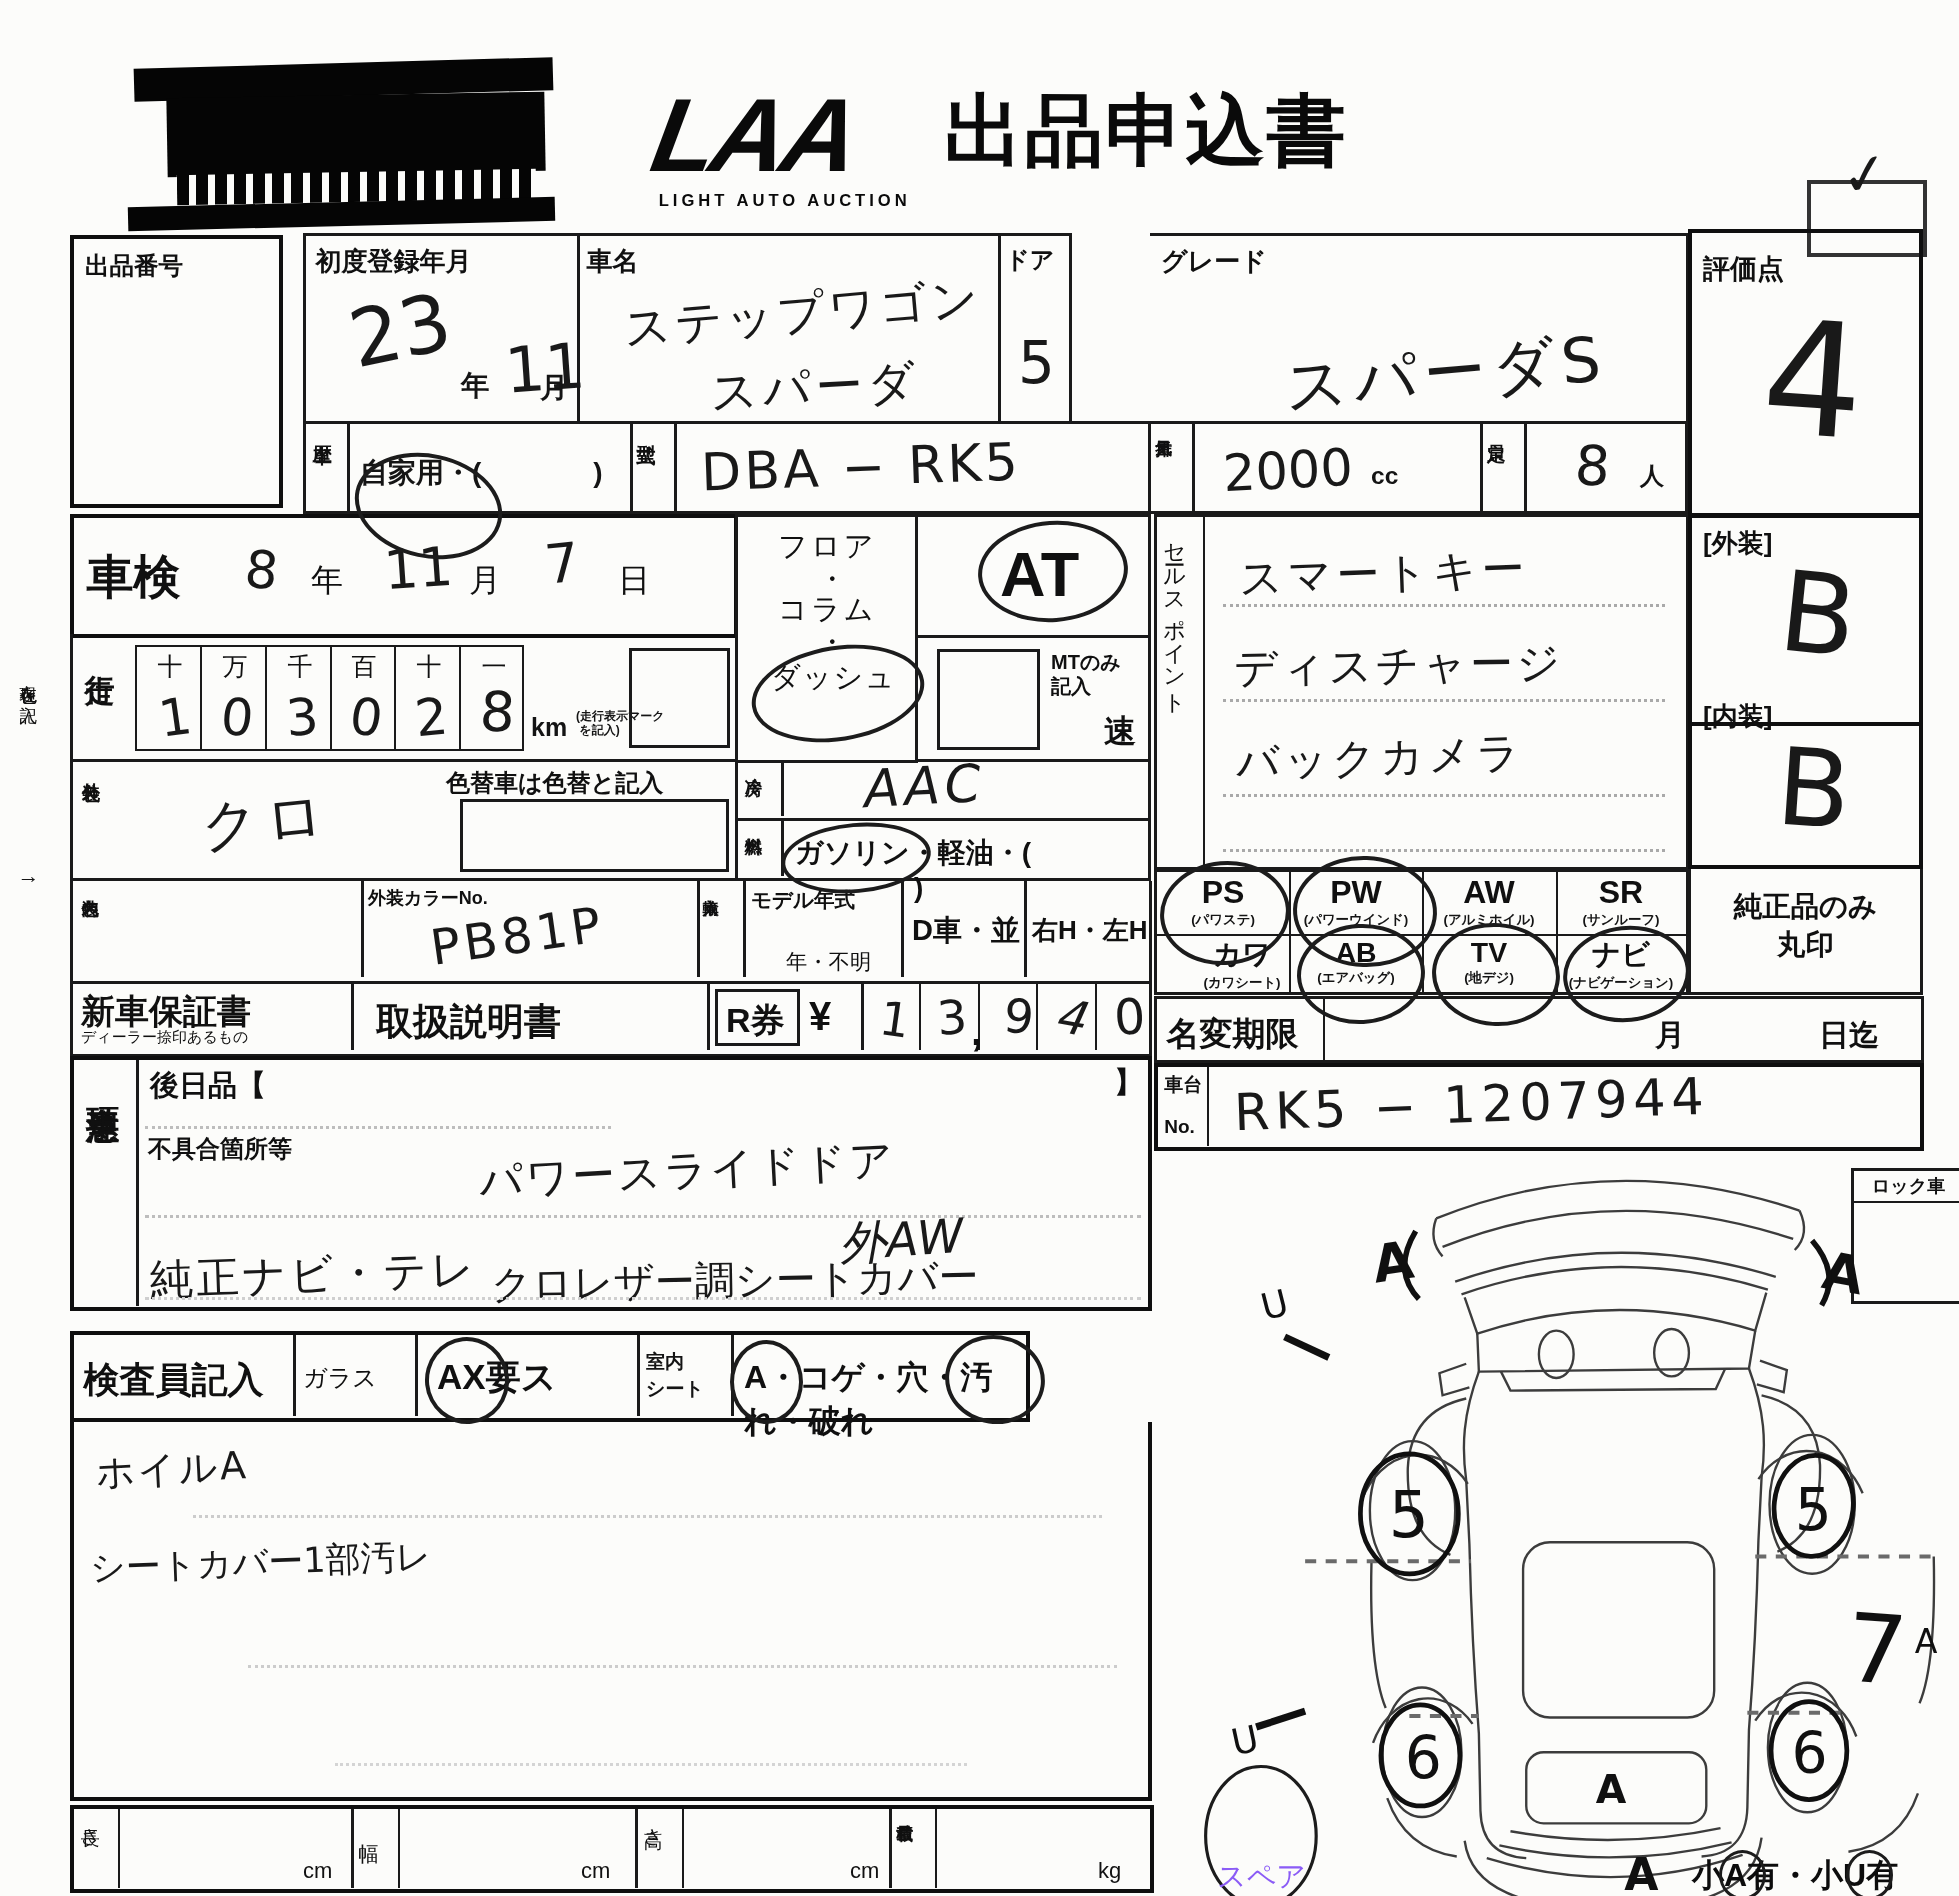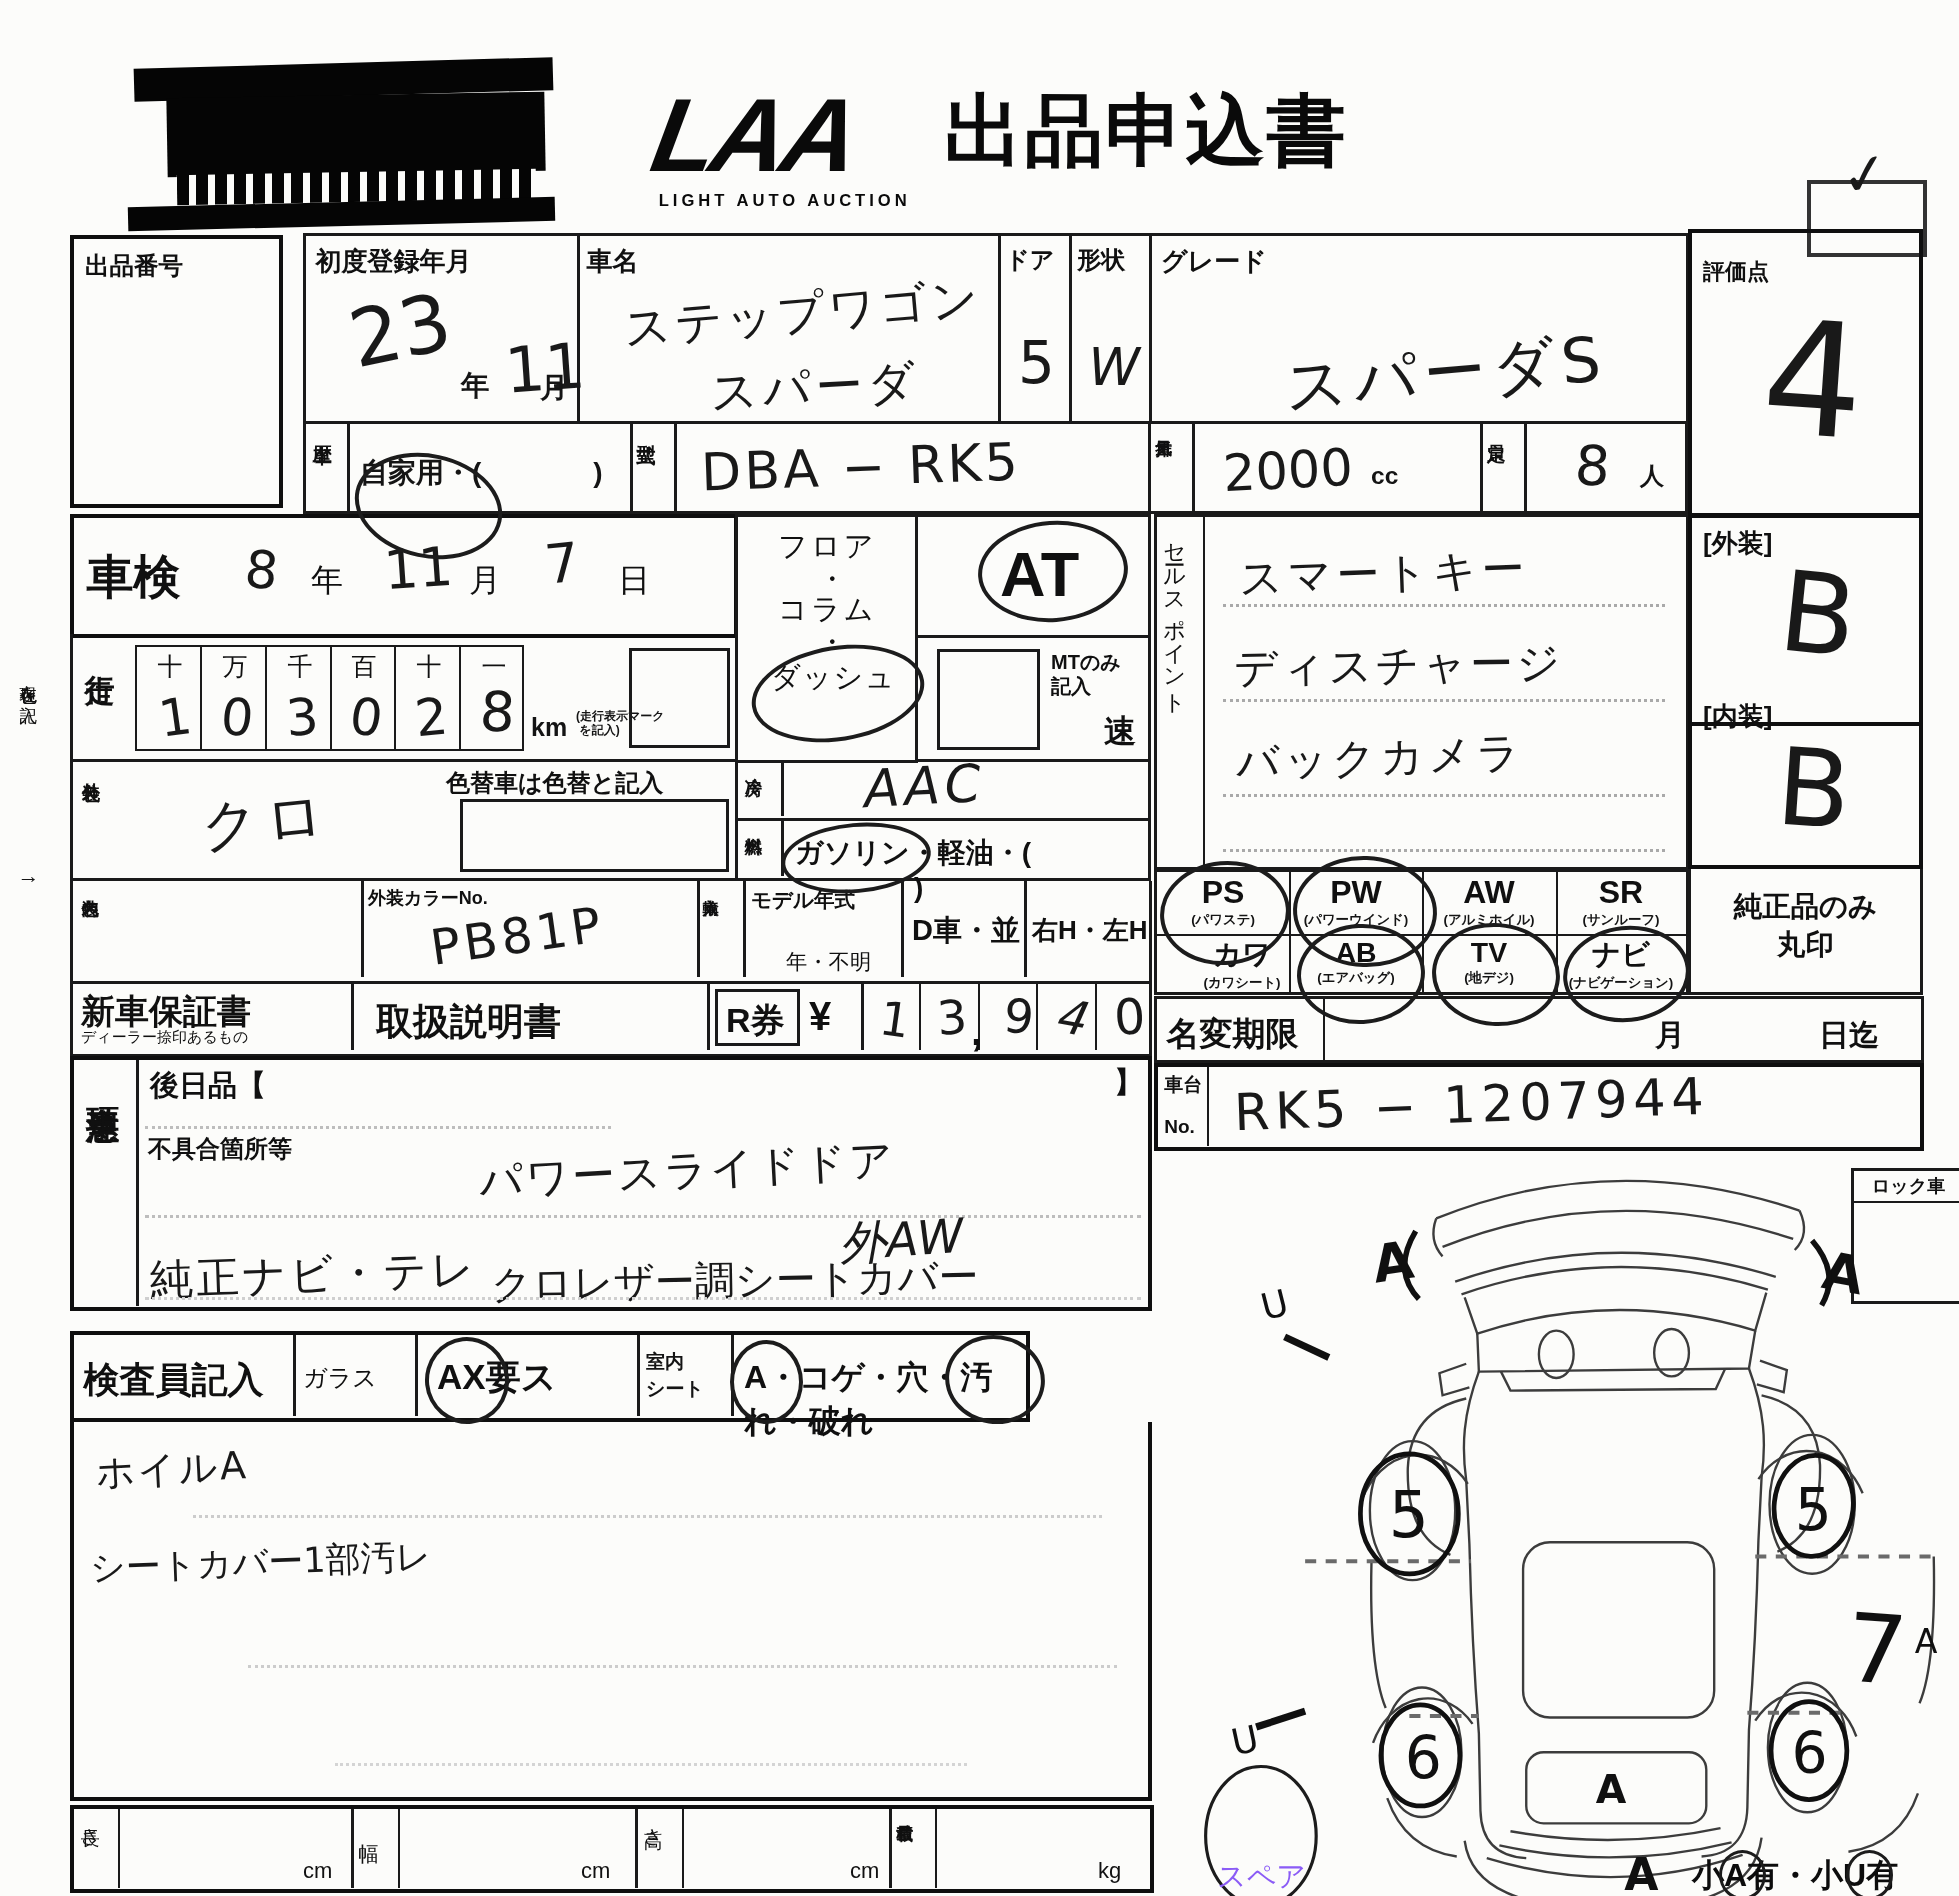--- a/index.html
+++ b/index.html
@@ -56,32 +56,28 @@
     <div class="abs lbl" style="left:9.5px;top:8px;font-size:26px;">車名</div>
     <div class="abs hw" style="left:46px;top:46px;font-size:47px;transform:rotate(-5deg);letter-spacing:3.2px;">ステップワゴン</div>
     <div class="abs hw" style="left:133px;top:120px;font-size:47px;transform:rotate(-3deg);letter-spacing:4.7px;">スパーダ</div>
   </div>
 
   <div class="abs b" style="left:999px;top:233px;width:73px;height:191px;border-left:none;">
     <div class="abs lbl" style="left:6.3px;top:8px;font-size:24px;">ドア</div>
     <div class="abs hw" style="left:19px;top:93px;font-size:58px;">5</div>
   </div>
 
-  <div class="abs b" style="left:1071px;top:233px;width:81px;height:191px;border-left:none;">
-    <div class="abs lbl" style="left:6.3px;top:8px;font-size:24px;">形状</div>
-    <div class="abs hw" style="left:17.4px;top:101px;font-size:52px;font-style:italic;">W</div>
-  </div>
 
   <div class="abs b" style="left:1150px;top:233px;width:539px;height:191px;border-left:none;">
     <div class="abs lbl" style="left:11px;top:8px;font-size:26px;">グレード</div>
     <div class="abs hw" style="left:134px;top:95px;font-size:62px;transform:rotate(-5deg);letter-spacing:6.3px;">スパーダS</div>
   </div>
 
   <div class="abs bb" style="left:1688px;top:229px;width:235px;height:288px;">
-    <div class="abs lbl" style="left:11px;top:24px;font-size:22px;">評価点</div>
+    <div class="abs lbl" style="left:11px;top:18px;font-size:27px;">評価点</div>
     <div class="abs hw" style="left:71px;top:55px;font-size:158px;font-weight:400;transform:rotate(4deg);">4</div>
   </div>
 
   <div class="abs b" style="left:303px;top:421px;width:1385px;height:93px;border-top:3.2px solid #1a1a1a;">
     <div class="abs vt" style="left:6.3px;top:6.3px;height:79px;font-size:19px;">車歴</div>
     <div class="vline" style="left:41px;top:0;height:87px;"></div>
     <div class="abs" style="left:54px;top:30px;font-size:28px;font-weight:700;">自家用・(　　　　)</div>
     <div class="vline" style="left:324px;top:0;height:87px;"></div>
     <div class="abs vt" style="left:330px;top:6.3px;height:79px;font-size:19px;">型式</div>
     <div class="vline" style="left:368px;top:0;height:87px;"></div>

